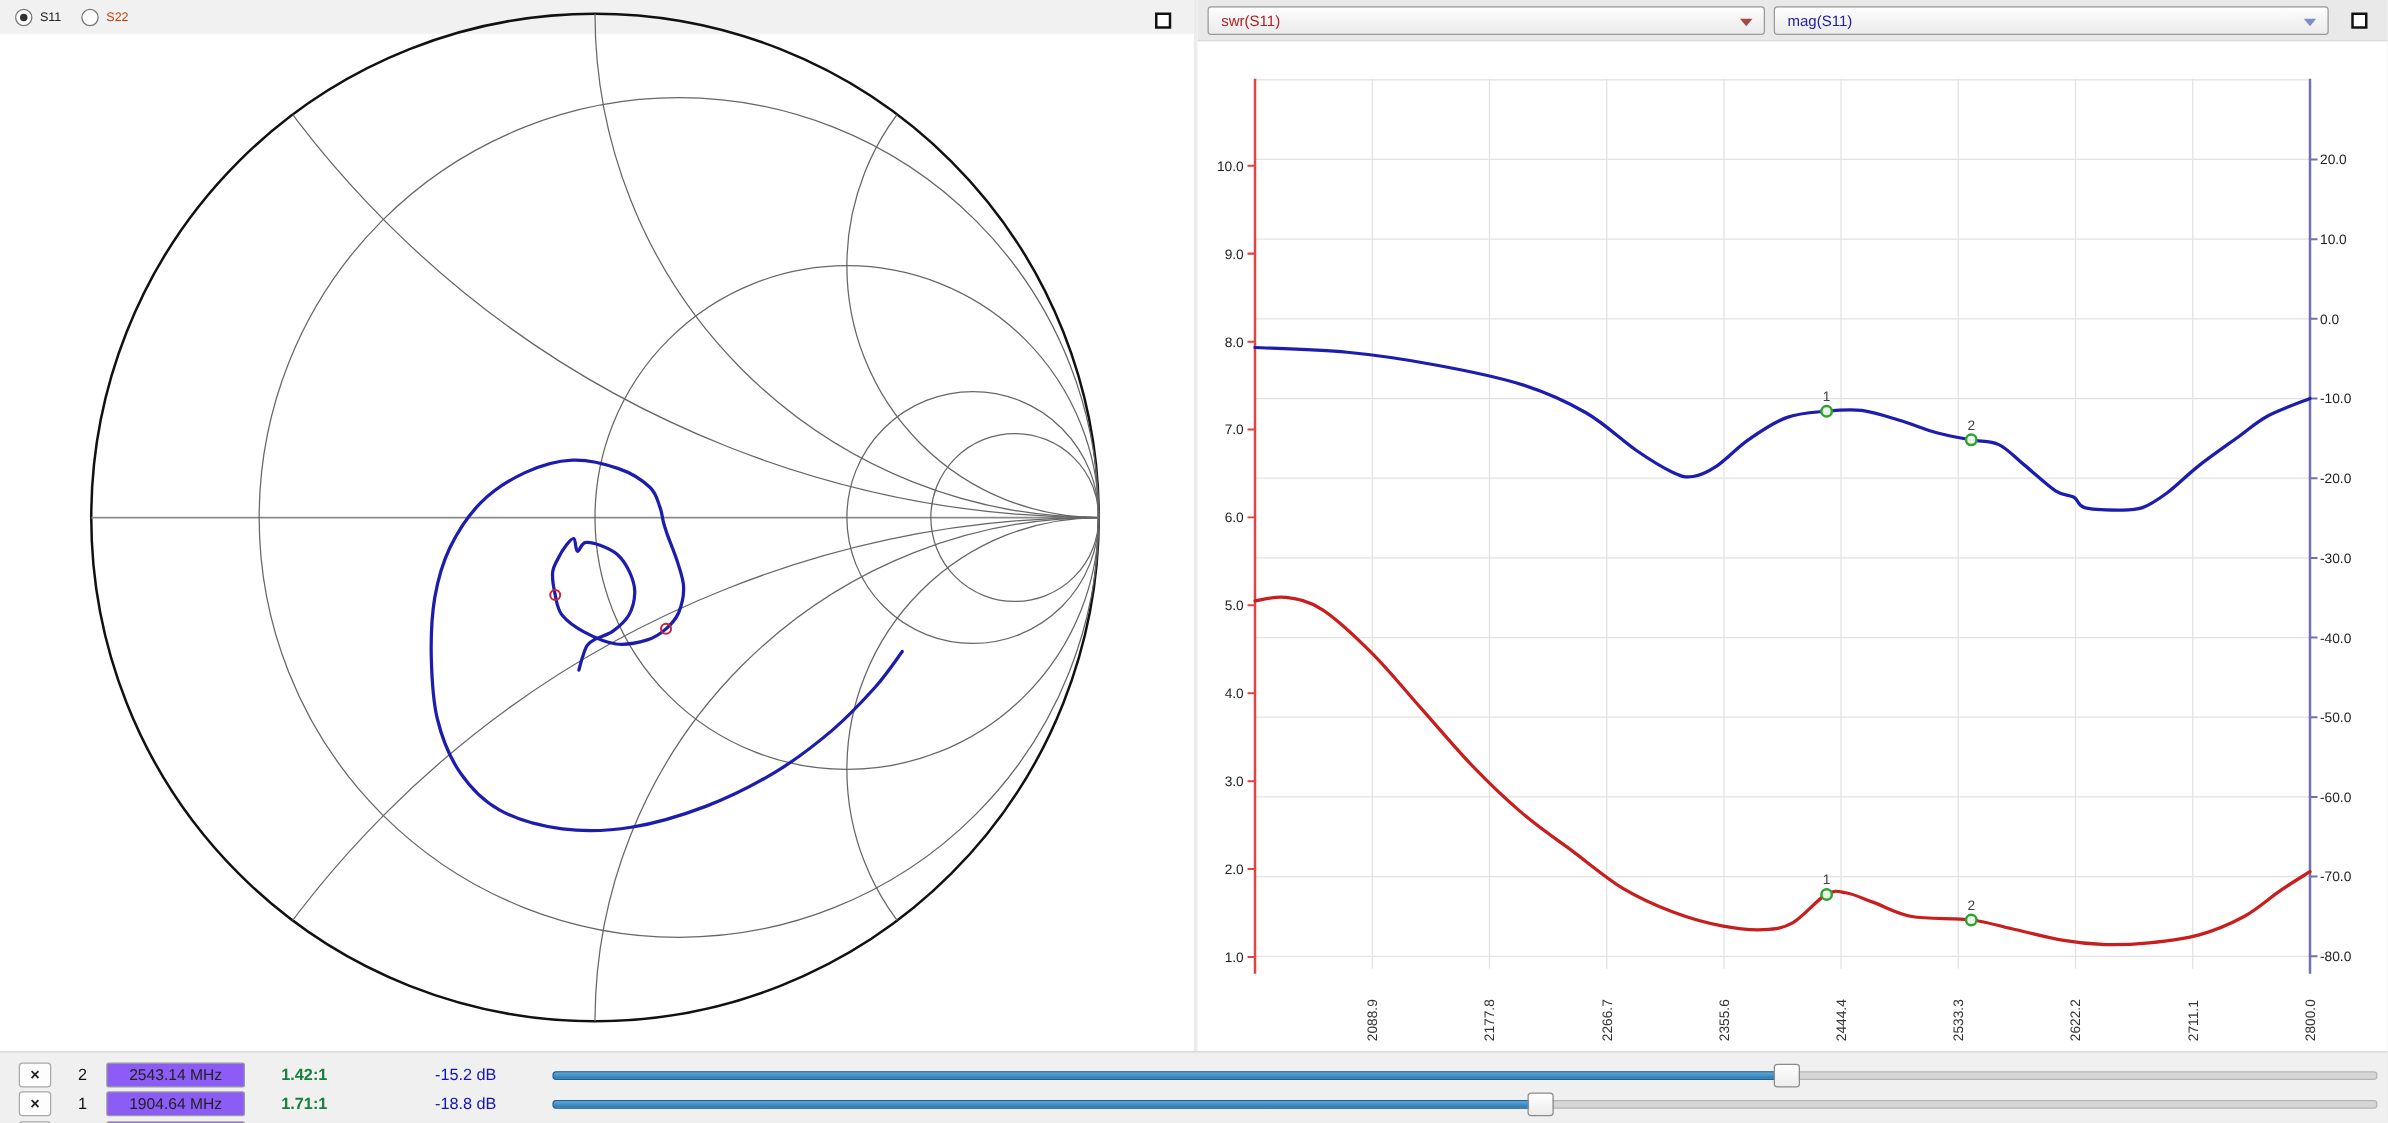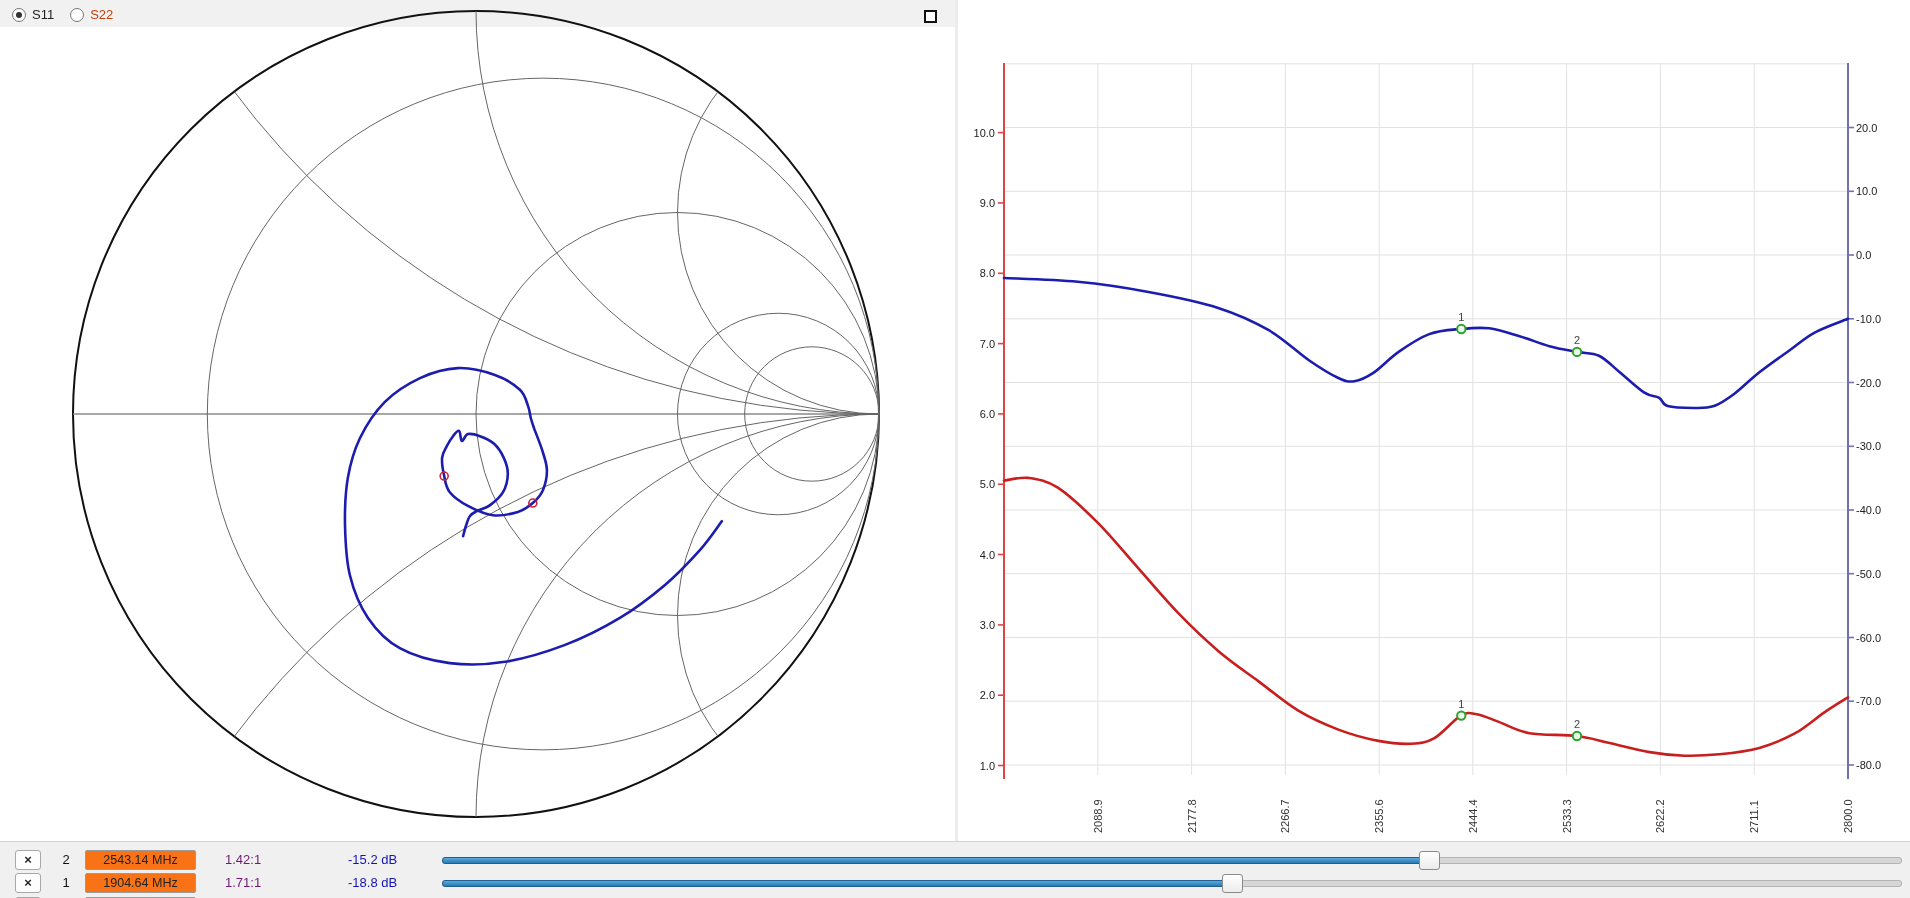--- a/index.html
+++ b/index.html
@@ -7,21 +7,21 @@
               font-family:"Liberation Sans", sans-serif; }
   .panel { position:absolute; background:#fff; }
   #left-panel  { left:0;   top:0; width:955px;  height:841px; }
   #right-panel { left:958px; top:0; width:952px; height:841px; }
   #left-topstrip { position:absolute; left:0; top:0; width:100%; height:27px; background:#f1f1f1; }
   
   .radio-row { position:absolute; left:12px; top:7px; display:flex; align-items:center; gap:6px; z-index:5; }
   .radio { width:14px; height:14px; border-radius:50%; border:1px solid #777; background:#fdfdfd;
            display:inline-flex; align-items:center; justify-content:center; }
   .radio.sel::after { content:""; width:6px; height:6px; border-radius:50%; background:#333; }
-  .radio-label { font-size:13px; color:#222; margin-right:10px; }
+  .radio-label { font-size:10px; color:#222; margin-right:10px; }
   .radio-label.dim { color:#c2410c; }
   .max-icon { position:absolute; width:13px; height:13px; border:2px solid #111; background:#fff; }
   #left-max { right:18px; top:10px; }
   
   #right-topbar { position:absolute; left:0; top:0; width:100%; height:33px; background:#e9e9e9;
                   border-bottom:1px solid #dadada; }
   .combo { position:absolute; top:5px; height:23px; border:1px solid #9a9a9a; border-radius:3px;
            background:linear-gradient(#fdfdfd,#ebebeb); display:flex; align-items:center;
            padding:0 10px; font-size:12px; }
   .combo .arrow { position:absolute; right:9px; top:9px; width:0; height:0;
@@ -35,24 +35,24 @@
   #plot-svg { top:33px; }
   
   #bottom-panel { position:absolute; left:0; top:841px; width:1910px; height:57px;
                   background:#f0f0f0; border-top:1px solid #d2d2d2; }
   .marker-row { position:absolute; left:0; width:100%; height:21px; }
   .row-0 { top:8px; } .row-1 { top:31px; } .row-2 { top:55px; }
   .close-btn { position:absolute; left:15px; top:0; width:26px; height:20px; background:#fdfdfd;
                border:1px solid #a8a8a8; border-radius:3px; font-size:13px; font-weight:bold;
                color:#222; text-align:center; line-height:18px; }
   .mnum { position:absolute; left:56px; top:2px; width:20px; text-align:center; font-size:13px; color:#111; }
-  .freq-field { position:absolute; left:85px; top:0; width:111px; height:20px; background:#f97316;
+  .freq-field { position:absolute; left:85px; top:0; width:111px; height:20px; background:#8b5cf6;
                 border:1px solid #9a9a9a; border-radius:2px; font-size:12.5px; color:#222;
                 text-align:center; line-height:18px; }
-  .swr-val { position:absolute; left:225px; top:2px; width:70px; font-size:13px; font-weight:normal; color:#701a75; }
+  .swr-val { position:absolute; left:225px; top:2px; width:70px; font-size:13px; font-weight:bold; color:#15803d; }
   .mag-val { position:absolute; left:348px; top:2px; width:80px; font-size:13px; font-weight:normal; color:#1414b4; }
   .slider { position:absolute; left:442px; top:0; width:1460px; height:21px; }
   .slider .track-rest { position:absolute; left:0; right:0; top:7px; height:7px; background:#d6d6d6;
                         border:1px solid #b4b4b4; border-radius:3px; }
   .slider .track-fill { position:absolute; left:0; top:7px; height:7px;
                         background:linear-gradient(#5aaade,#2878b4); border:1px solid #1f6091;
                         border-radius:3px; }
   .slider .handle { position:absolute; top:1px; width:21px; height:19px;
                     background:linear-gradient(#ffffff,#ececec); border:1px solid #8a8a8a;
                     border-radius:3px; }
@@ -89,20 +89,31 @@
         <circle cx="879" cy="212.5" r="201.5" fill="none" stroke="#666" stroke-width="1"></circle>
         <circle cx="879" cy="615.5" r="201.5" fill="none" stroke="#666" stroke-width="1"></circle>
       </g>
       <path d="M721.8,521.2C718.2,526.0 709.5,539.2 700.1,549.8C690.6,560.4 678.4,573.5 665.0,584.9C651.6,596.2 636.5,607.9 619.9,617.9C603.2,627.9 584.2,637.6 565.1,644.9C545.9,652.2 524.2,658.8 505.0,661.8C485.8,664.9 467.3,665.3 449.8,663.1C432.3,660.8 413.5,655.7 399.8,648.1C386.2,640.6 376.3,630.1 368.0,617.9C359.7,605.8 353.7,590.7 349.9,575.2C346.0,559.7 345.4,541.0 345.0,524.8C344.7,508.6 345.4,492.5 347.8,478.1C350.3,463.6 353.8,450.9 359.9,438.2C366.1,425.5 374.9,411.9 384.9,401.9C394.9,391.9 407.8,383.8 420.0,378.1C432.1,372.5 445.4,368.6 457.9,368.1C470.4,367.5 484.6,371.3 494.9,374.9C505.3,378.5 514.4,384.6 519.9,389.8C525.4,395.0 526.2,401.2 528.0,405.9C529.8,410.6 529.8,414.3 530.8,418.0C531.8,421.7 532.2,422.8 534.0,428.1C535.9,433.4 539.9,442.9 542.1,449.9C544.2,456.9 546.8,463.3 546.9,470.0C547.1,476.7 545.2,484.7 542.9,490.2C540.5,495.7 537.0,499.4 532.8,503.1C528.7,506.7 524.6,509.9 517.9,511.9C511.3,513.9 501.3,516.2 492.9,515.2C484.6,514.1 475.1,509.7 467.9,505.9C460.8,502.1 453.8,497.2 449.8,492.2C445.8,487.2 445.4,481.8 444.2,476.1C442.9,470.4 441.7,463.0 442.1,457.9C442.6,452.9 445.2,449.5 447.0,445.8C448.8,442.2 451.0,438.7 453.0,436.2C455.0,433.7 457.6,430.1 459.1,430.9C460.6,431.7 460.4,440.5 461.9,441.0C463.4,441.5 464.9,435.0 467.9,434.1C471.0,433.3 475.7,434.6 480.0,436.2C484.4,437.8 490.2,440.2 494.1,443.8C498.1,447.4 501.5,452.9 503.8,457.9C506.1,463.0 508.0,468.3 507.8,474.0C507.7,479.8 506.0,487.0 503.0,492.2C500.0,497.4 494.5,501.9 490.1,505.1C485.7,508.2 480.2,509.3 476.8,511.1C473.4,512.9 471.8,513.5 470.0,516.0C468.1,518.4 467.1,522.7 465.9,526.0C464.8,529.4 463.6,534.4 463.1,536.1" fill="none" stroke="#1c1cae" stroke-width="2.6" stroke-linejoin="round" stroke-linecap="round"></path>
       <circle cx="532.823" cy="503.063" r="4" fill="none" stroke="#cc2233" stroke-width="1.6"></circle>
       <circle cx="444.163" cy="476.062" r="4" fill="none" stroke="#cc2233" stroke-width="1.6"></circle>
     </svg>
 </div>
 
 <div id="right-panel" class="panel">
+  <div id="right-topbar">
+    <div class="combo" id="combo1" style="color: rgb(180, 32, 32);">
+      <span>swr(S11)</span>
+      <span class="arrow" style="color: rgb(162, 74, 74);"></span>
+    </div>
+    <div class="combo" id="combo2" style="color: rgb(32, 32, 168);">
+      <span>mag(S11)</span>
+      <span class="arrow" style="color: rgb(127, 143, 191);"></span>
+    </div>
+    <span class="max-icon" id="right-max"></span>
+  </div>
   <svg id="plot-svg" width="952" height="808">
       <line x1="46" y1="30.8" x2="890" y2="30.8" stroke="#e2e2e2" stroke-width="1"></line>
       <line x1="46" y1="94.5" x2="890" y2="94.5" stroke="#e2e2e2" stroke-width="1"></line>
       <line x1="46" y1="158.3" x2="890" y2="158.3" stroke="#e2e2e2" stroke-width="1"></line>
       <line x1="46" y1="222.0" x2="890" y2="222.0" stroke="#e2e2e2" stroke-width="1"></line>
       <line x1="46" y1="285.8" x2="890" y2="285.8" stroke="#e2e2e2" stroke-width="1"></line>
       <line x1="46" y1="349.5" x2="890" y2="349.5" stroke="#e2e2e2" stroke-width="1"></line>
       <line x1="46" y1="413.3" x2="890" y2="413.3" stroke="#e2e2e2" stroke-width="1"></line>
       <line x1="46" y1="477.0" x2="890" y2="477.0" stroke="#e2e2e2" stroke-width="1"></line>
       <line x1="46" y1="540.7" x2="890" y2="540.7" stroke="#e2e2e2" stroke-width="1"></line>

